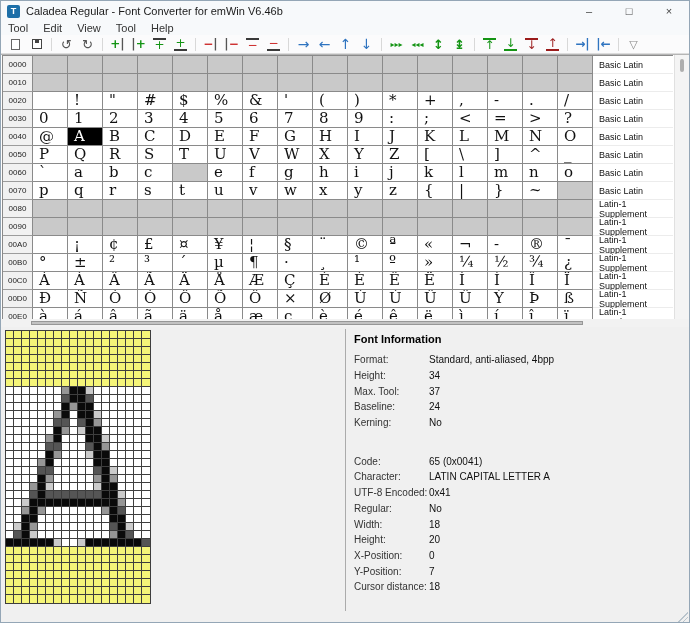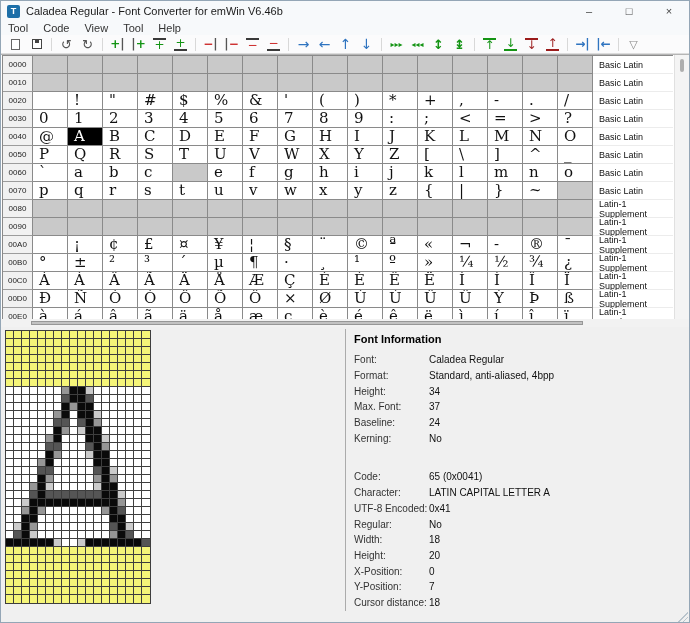--- a/index.html
+++ b/index.html
@@ -76,21 +76,21 @@
     <span class="apptitle">Caladea Regular - Font Converter for emWin V6.46b</span>
     <div class="winbtns">
         <div class="winbtn">–</div>
         <div class="winbtn">□</div>
         <div class="winbtn">×</div>
       </div>
   </div>
 
   <div class="menubar">
       <span class="mi">Tool</span>
-      <span class="mi">Code</span>
+      <span class="mi">Edit</span>
       <span class="mi">View</span>
       <span class="mi">Tool</span>
       <span class="mi">Help</span>
     </div>
 
   <div class="toolbar">
       <div class="tbtn">
         <div class="icon-page"></div>
       </div>
       <div class="tbtn">
@@ -1181,33 +1181,29 @@
           <div class="ecell" style="background: rgb(245, 245, 120);"></div>
           <div class="ecell" style="background: rgb(245, 245, 120);"></div>
         </div>
       </div>
     <div class="divider"></div>
 
     <div class="infocol">
       <div class="paneltitle">Font Information</div>
       <div id="fontinfo">
           <div class="inforow">
-            <span class="inflabel">Font:</span>
-            <span class="infvalue">Caladea Regular</span>
-          </div>
-          <div class="inforow">
             <span class="inflabel">Format:</span>
             <span class="infvalue">Standard, anti-aliased, 4bpp</span>
           </div>
           <div class="inforow">
             <span class="inflabel">Height:</span>
             <span class="infvalue">34</span>
           </div>
           <div class="inforow">
-            <span class="inflabel">Max. Font:</span>
+            <span class="inflabel">Max. Tool:</span>
             <span class="infvalue">37</span>
           </div>
           <div class="inforow">
             <span class="inflabel">Baseline:</span>
             <span class="infvalue">24</span>
           </div>
           <div class="inforow">
             <span class="inflabel">Kerning:</span>
             <span class="infvalue">No</span>
           </div>

